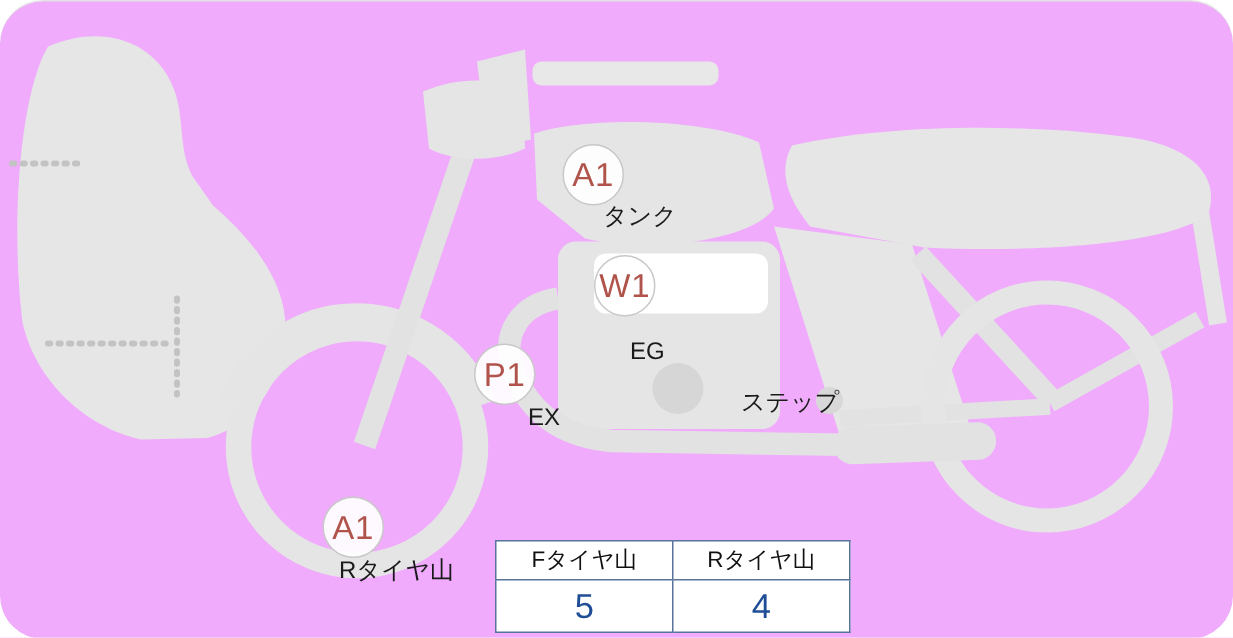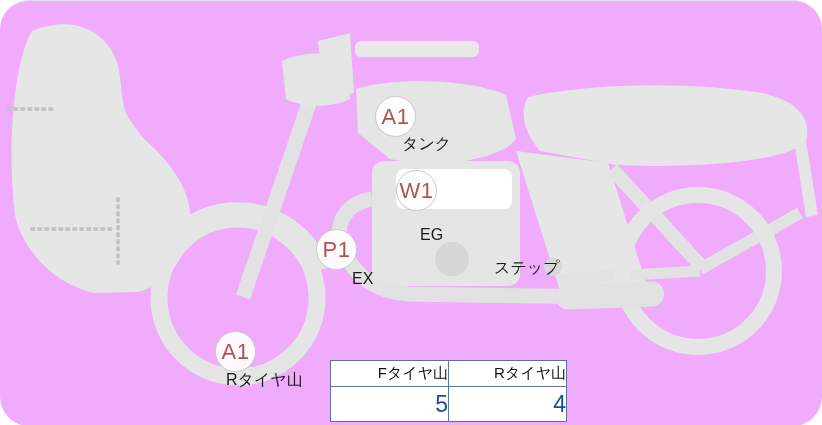--- a/index.html
+++ b/index.html
@@ -23,21 +23,21 @@
   }
   .part-label {
     position:absolute; font-size:16px; color:#1a1a1a; white-space:nowrap;
   }
 
   table.tire-table {
     position:absolute; left:330px; top:359px;
     border-collapse:collapse; background:#fff;
   }
   table.tire-table th, table.tire-table td {
-    border:1.6px solid #58749c; width:117px; text-align:right; padding:0;
+    border:1.6px solid #58749c; width:117px; text-align:center; padding:0;
   }
   table.tire-table th { height:25px; font-size:15px; font-weight:400; color:#111; }
   table.tire-table td { height:34px; font-size:23px; color:#1f4e96; }
 </style>
 </head>
 <body>
 
 <div class="stage">
   <div class="edge-tick"></div>
 

